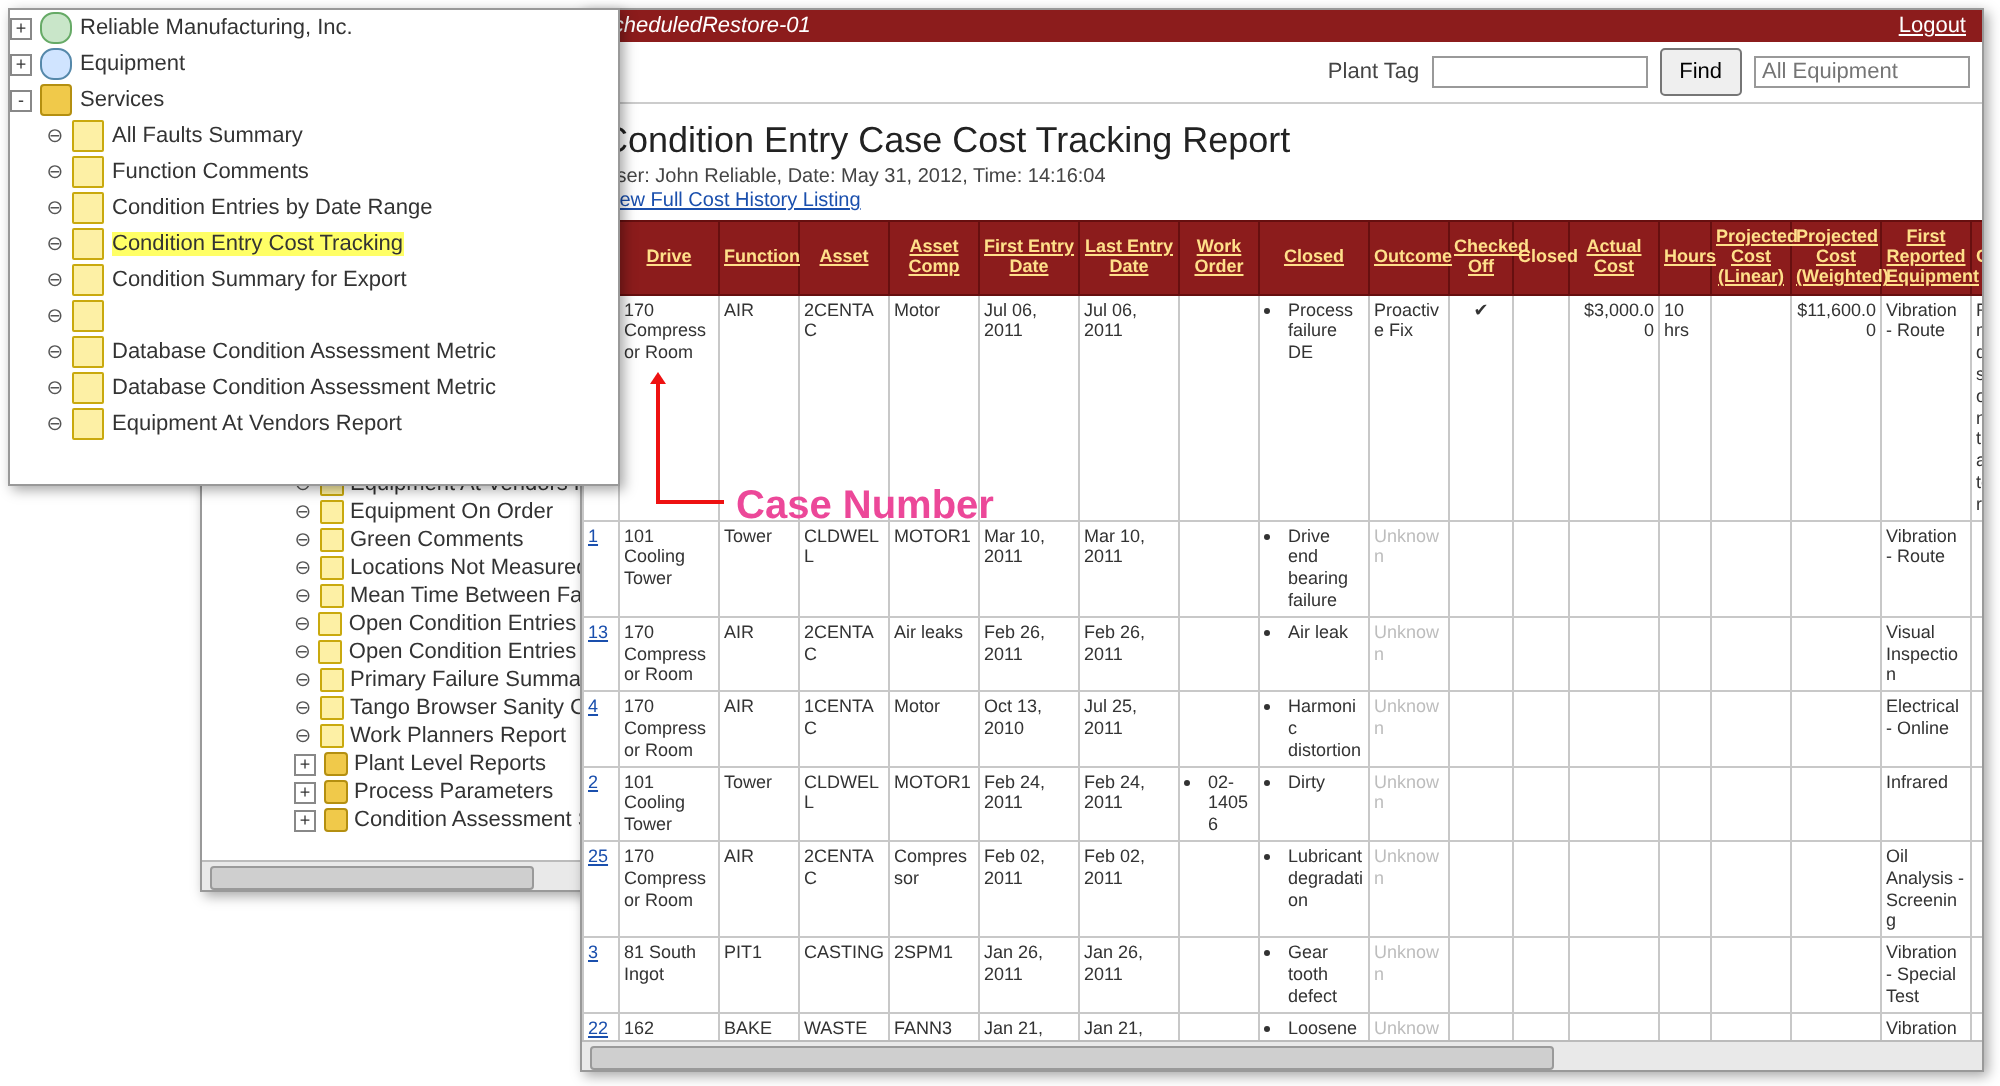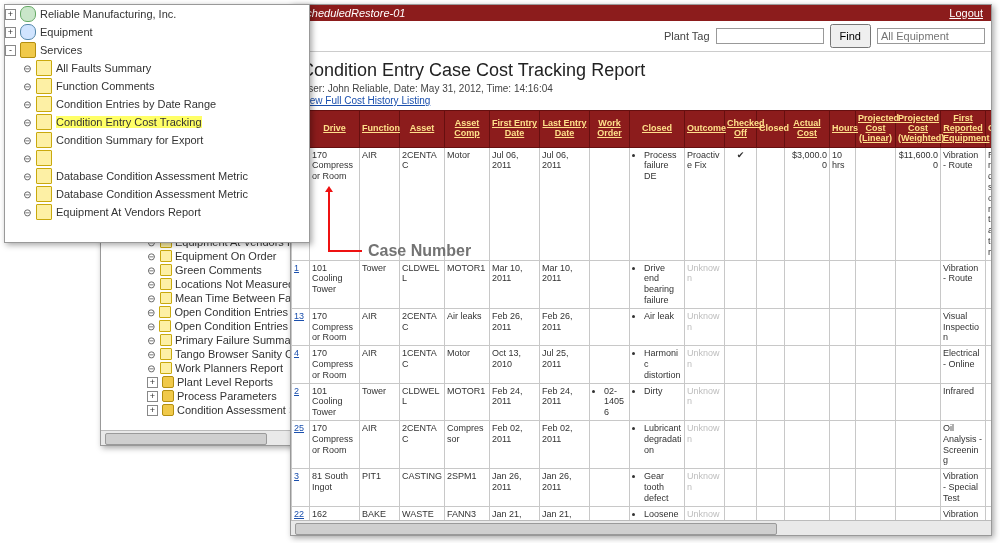--- a/index.html
+++ b/index.html
@@ -42,21 +42,21 @@
 table.rpt td{border:1px solid #c8c8c8;font-size:9px;padding:2px 2px;vertical-align:top;color:#333;line-height:1.2;word-wrap:break-word}
 table.rpt td.num{text-align:right}
 table.rpt td.link a{color:#1a4fad;text-decoration:underline}
 table.rpt td.faint{color:#bdbdbd}
 table.rpt td ul{margin:0;padding-left:12px}
 table.rpt td ul li{margin:0;padding:0}
 .peek{position:absolute;left:296px;top:8px;width:30px;z-index:15;color:#333}
 .peek .big{font-size:18px}
 .peek .meta{font-size:10px}
 .peek a{color:#1a4fad;text-decoration:underline}
-.annot{position:absolute;z-index:40;color:#737373;font-weight:bold;font-size:16px;pointer-events:none}
+.annot{position:absolute;z-index:40;color:#ec4899;font-weight:bold;font-size:20px;pointer-events:none}
 .annot .arrow-h{position:absolute;height:2px;background:#e11}
 .annot .arrow-v{position:absolute;width:2px;background:#e11}
 .annot .arrow-head-up{position:absolute;width:0;height:0;border-bottom:6px solid #e11;border-left:4px solid transparent;border-right:4px solid transparent}
 .scroll-x{position:absolute;left:0;right:0;bottom:0;height:14px;background:#e9e9e9;border-top:1px solid #bbb}
 .scroll-x .thumb{position:absolute;top:2px;height:10px;background:#cfcfcf;border:1px solid #9a9a9a;border-radius:2px}
 </style>
 </head>
 <body>
 
 <div class="stage">

